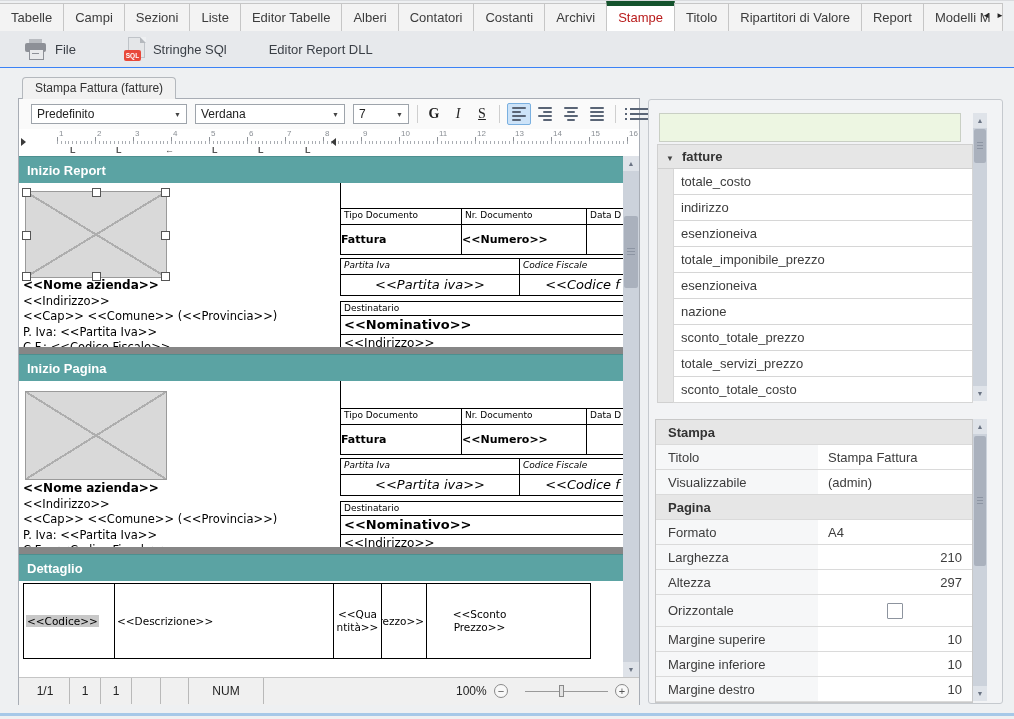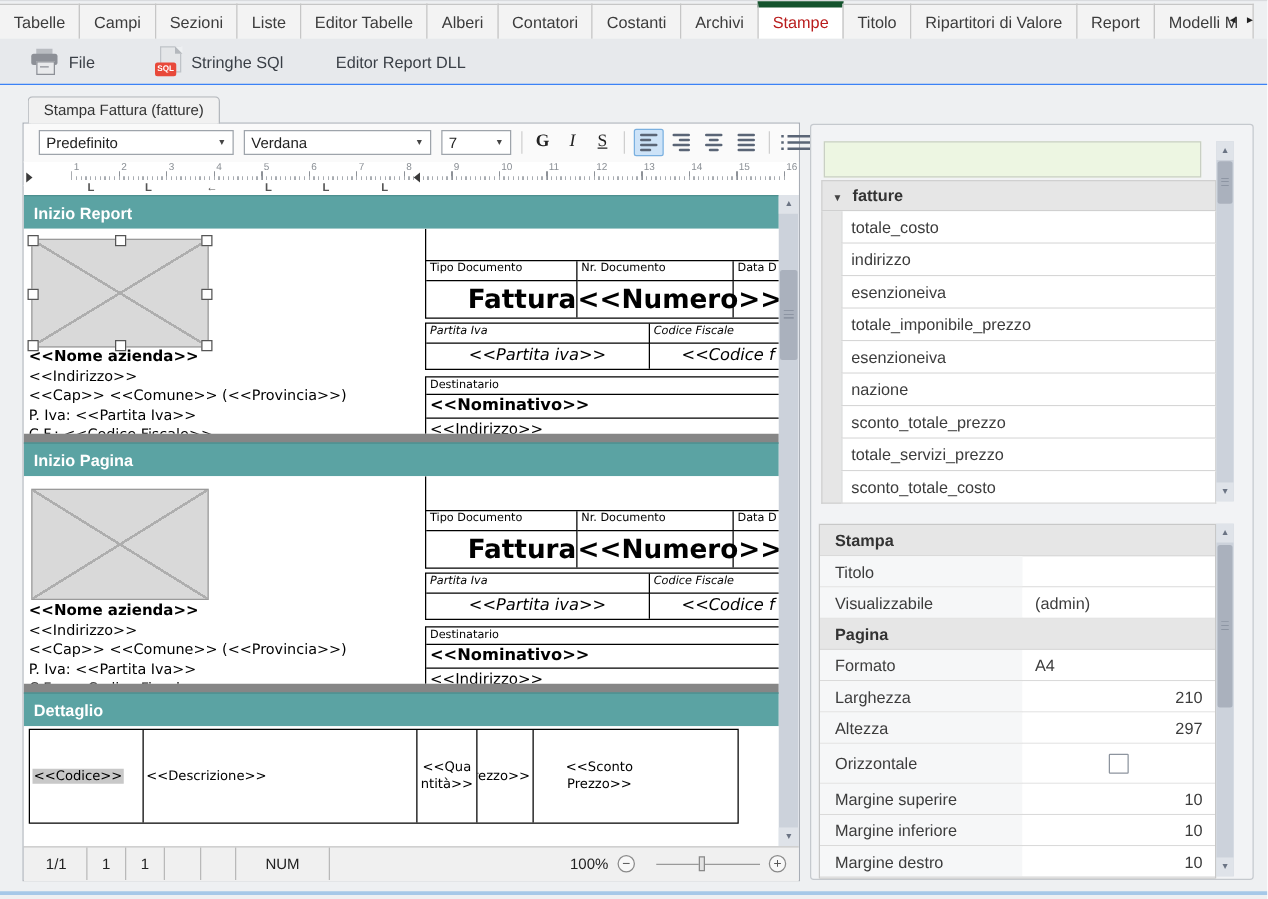--- a/index.html
+++ b/index.html
@@ -60,21 +60,21 @@
      background-image:linear-gradient(to top right,transparent calc(50% - 1px),#aeaeae calc(50% - 1px),#aeaeae calc(50% + 1px),transparent calc(50% + 1px)),
                       linear-gradient(to bottom right,transparent calc(50% - 1px),#aeaeae calc(50% - 1px),#aeaeae calc(50% + 1px),transparent calc(50% + 1px));}
   .hnd{position:absolute;width:7px;height:7px;background:#fff;border:1px solid #555;}
   .company{position:absolute;left:4px;width:310px;font-size:11.5px;color:#000;}
   .cline{height:15.5px;line-height:15.5px;white-space:nowrap;}
   .cline:first-child{font-weight:bold;font-size:12px;}
   .preline{position:absolute;left:321px;top:0;width:1px;height:26px;background:#000;}
   .tblA{position:absolute;left:321px;top:25px;width:304px;display:grid;grid-template-columns:121px 125px 58px;border:1px solid #000;background:#fff;}
   .tblA .h,.tblB .h{height:14px;font-size:9px;color:#000;padding:1px 0 0 3px;border-right:1px solid #000;border-bottom:1px solid #000;white-space:nowrap;overflow:hidden;}
   .tblA .h:nth-child(3),.tblA .v:nth-child(6){border-right:none;}
-  .tblA .v{height:29px;line-height:29px;font-size:21px;font-weight:bold;text-align:right;border-right:1px solid #000;white-space:nowrap;}
+  .tblA .v{height:29px;line-height:29px;font-size:11px;font-weight:bold;text-align:left;border-right:1px solid #000;white-space:nowrap;}
   .tblB{position:absolute;left:321px;top:75px;width:304px;display:grid;grid-template-columns:179px 125px;border:1px solid #000;background:#fff;font-style:italic;}
   .tblB .h:nth-child(2),.tblB .v:nth-child(4){border-right:none;}
   .tblB .v{height:20px;line-height:20px;font-size:13px;text-align:center;border-right:1px solid #000;white-space:nowrap;overflow:hidden;}
   .tblC{position:absolute;left:321px;top:118px;width:304px;border:1px solid #000;background:#fff;}
   .tblC .h{height:12px;font-size:9px;padding:1px 0 0 3px;border-bottom:1px solid #000;}
   .tblC .nom{height:18px;line-height:18px;font-size:13px;font-weight:bold;padding-left:3px;border-bottom:1px solid #000;}
   .tblC .ind{height:16px;line-height:16px;font-size:12px;padding-left:3px;}
   
   .dtable{position:absolute;left:4px;top:2px;width:568px;height:76px;display:grid;grid-template-columns:91px 219px 48px 45px 105px 60px;border:1px solid #000;box-sizing:border-box;background:#fff;}
   .dcell{border-right:1px solid #000;font-size:10.5px;color:#000;display:flex;align-items:center;justify-content:center;text-align:center;padding:2px;box-sizing:border-box;overflow:hidden;}
@@ -382,20 +382,21 @@
     <div class="vscroll" style="left:324px;top:13px;width:14px;height:288px">
       <div class="arr up">▲</div>
       <div class="thumb" style="top:16px;height:34px"></div>
       <div class="arr dn">▼</div>
     </div>
 
     <div class="props" id="proprows">
         <div class="prow grp" style="height: 24px; display: flex;">Stampa</div>
         <div class="prow" style="height: 24px;">
           <div class="lab">Titolo</div>
+          <div class="val">Stampa Fattura</div>
         </div>
         <div class="prow" style="height: 24px;">
           <div class="lab">Visualizzabile</div>
           <div class="val">(admin)</div>
         </div>
         <div class="prow grp" style="height: 24px; display: flex;">Pagina</div>
         <div class="prow" style="height: 24px;">
           <div class="lab">Formato</div>
           <div class="val">A4</div>
         </div>

